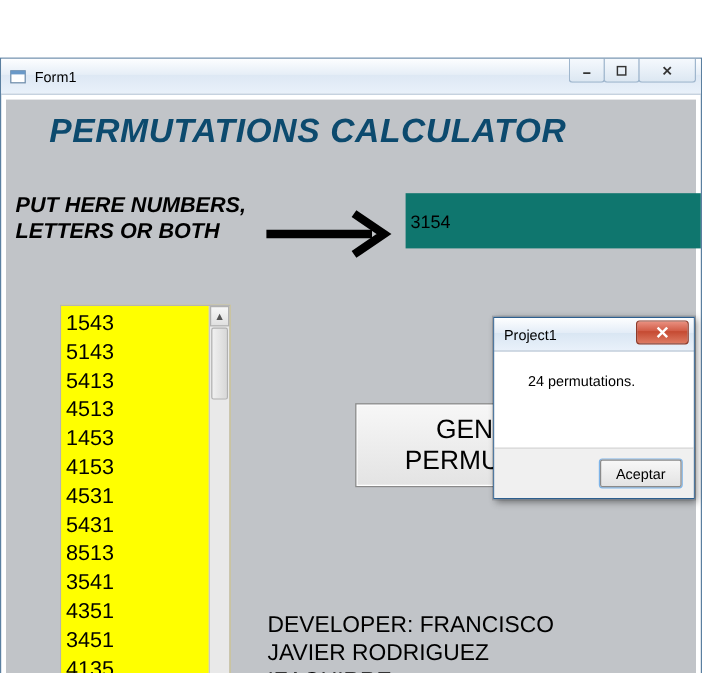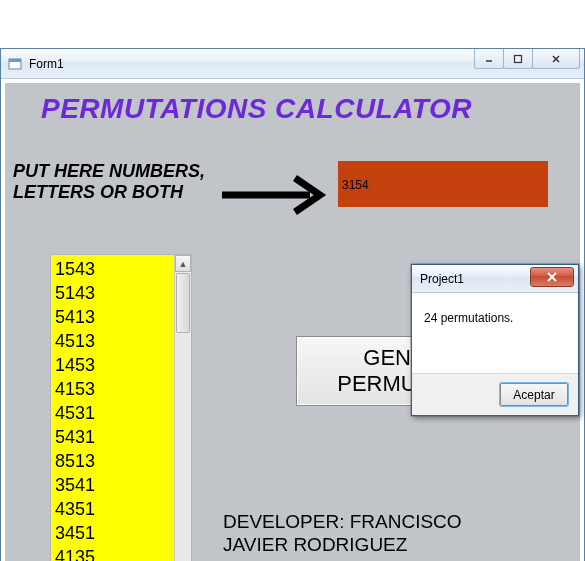--- a/index.html
+++ b/index.html
@@ -61,21 +61,21 @@
   
   .window > .titlebar .winbtn.close { background: linear-gradient(to bottom, #f5f9fd, #dce7f2); border-color:#9fb6cd; color:#333; width:48px; }
   .client {
     flex: 1;
     background: #c1c4c8;
     position: relative;
     margin: 4px;
   }
   .heading {
     position: absolute; left: 36px; top: 10px;
-    color: #6d28d9;
+    color: #0c4a6e;
     font-size: 28px;
     font-weight: bold;
     font-style: italic;
     font-family: Arial, sans-serif;
     letter-spacing: 0.5px;
   }
   .instruct {
     position: absolute; left: 8px; top: 78px;
     font-size: 18px;
     font-weight: bold;
@@ -83,23 +83,23 @@
     font-family: Arial, sans-serif;
     line-height: 1.15;
     white-space: pre-line;
   }
   .arrow {
     position: absolute; left: 215px; top: 92px;
     width: 110px; height: 40px;
   }
   .input-box {
     position: absolute; left: 333px; top: 78px;
-    width: 210px; height: 46px;
-    background: #c2410c;
-    font-size: 12px;
+    width: 246px; height: 46px;
+    background: #0f766e;
+    font-size: 15px;
     padding: 2px 4px 0 4px;
     border: none;
   }
   .listframe {
     position: absolute; left: 45px; top: 171px;
     width: 142px; height: 356px;
     background: #fde047;
     border: 1px solid #b5b5b5;
     display: flex;
   }
@@ -179,21 +179,21 @@
     background: linear-gradient(to bottom,#e99080,#d05a44 45%,#c54a32 46%,#dd7a62);
     border: 1px solid #8f3a28;
     border-radius: 3px;
     color: #fff; font-size: 12px; font-weight: bold;
     display:flex;align-items:center;justify-content:center;
   }
   .dlg-body {
     flex: 1;
     background: #fff;
     font-size: 12px;
-    padding: 18px 10px 0 12px;
+    padding: 18px 10px 0 28px;
   }
   .dlg-footer {
     height: 42px;
     background: #f0f0f0;
     border-top: 1px solid #d8d8d8;
     display: flex; align-items: center; justify-content: flex-end;
     padding-right: 10px;
   }
   .dlg-ok {
     width: 68px; height: 23px;

